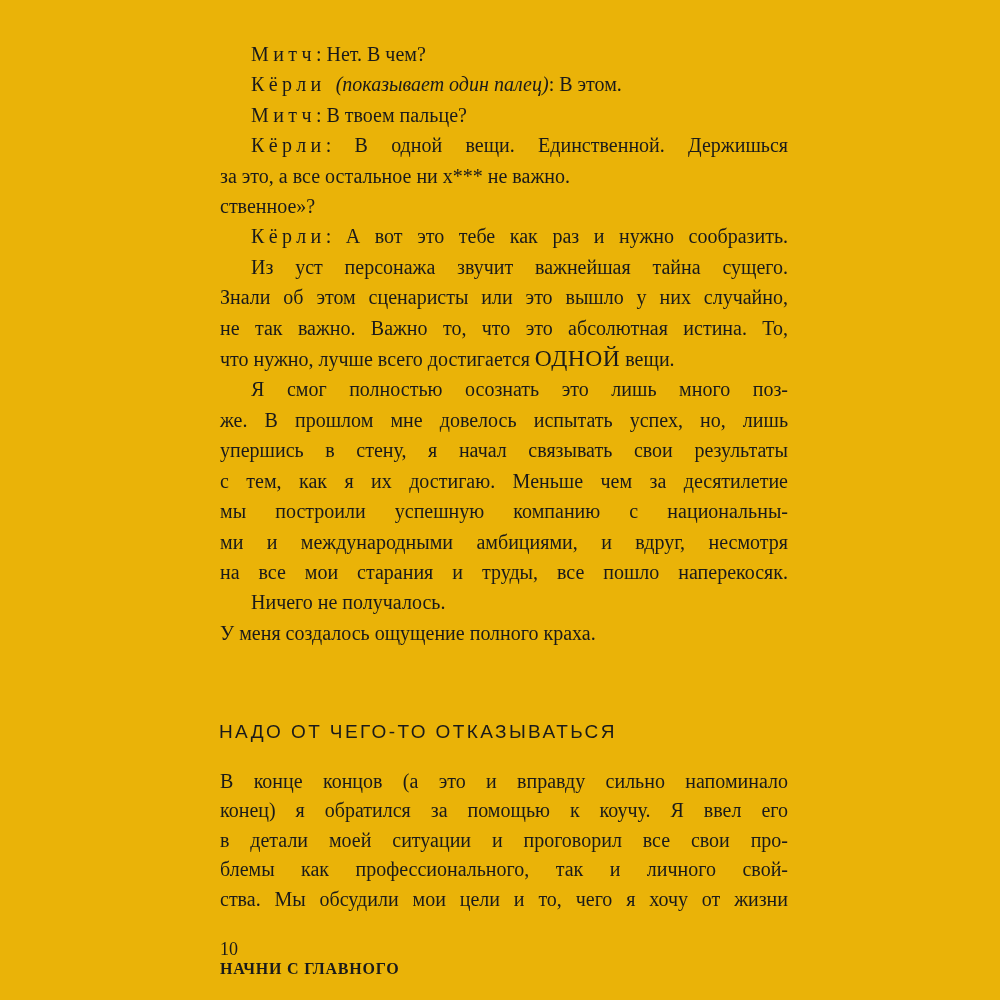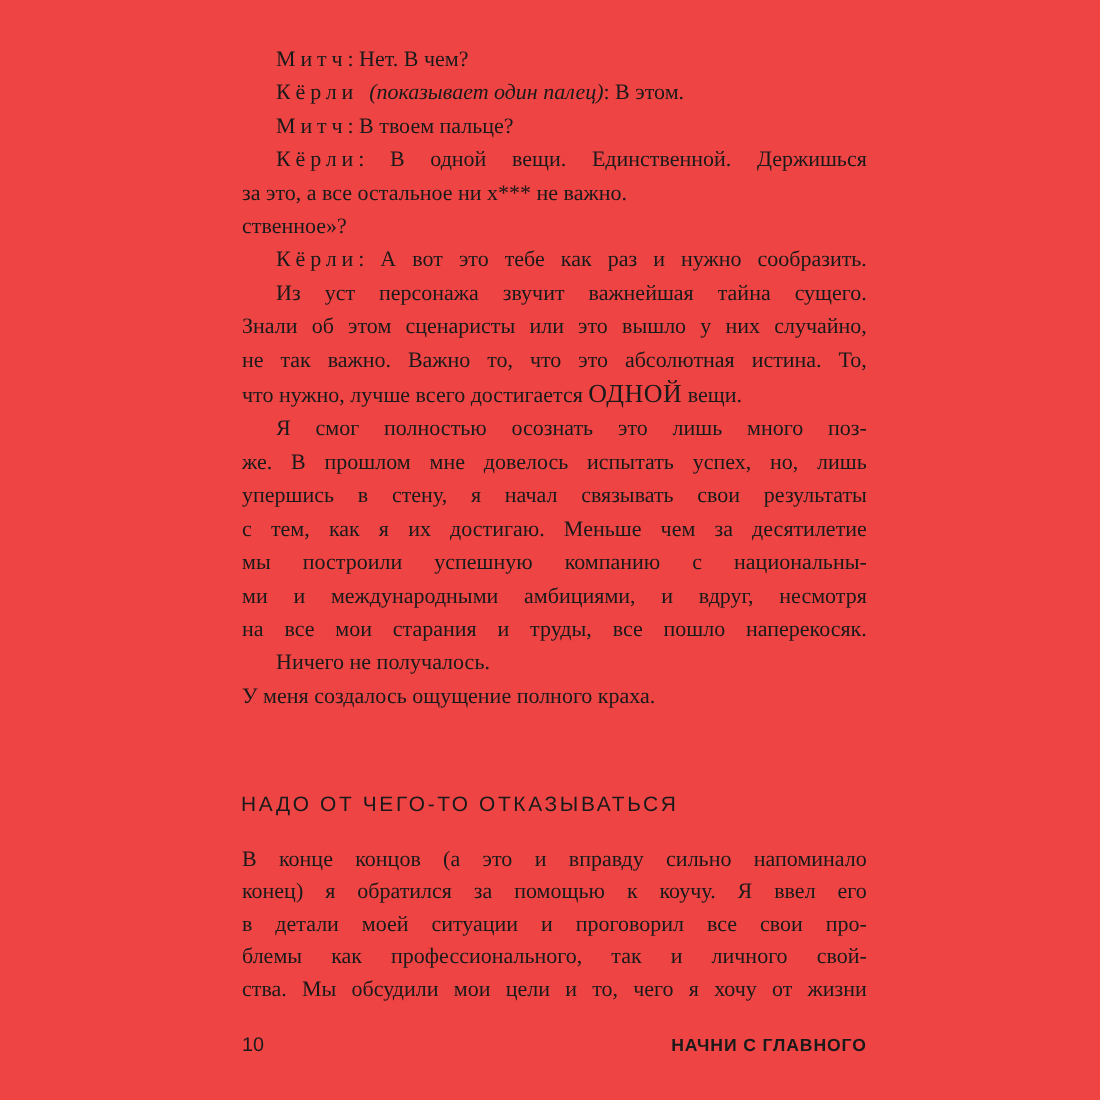--- a/index.html
+++ b/index.html
@@ -4,21 +4,21 @@
 <style>
   html, body {
     margin: 0;
     padding: 0;
     background: #ffffff;
   }
   .page {
     position: relative;
     width: 1000px;
     height: 1000px;
-    background: #ef4444;
+    background: #eab308;
     color: #1a1a1a;
     font-family: "Liberation Serif", serif;
     overflow: hidden;
   }
   .textblock {
     position: absolute;
     left: 220px;
     width: 568px;
     font-size: 20px;
   }
@@ -44,24 +44,25 @@
     letter-spacing: 2.4px;
     color: #1a1a1a;
     line-height: 26px;
   }
   .footer {
     position: absolute;
     left: 220px;
     top: 939px;
     width: 568px;
     display: flex;
-    justify-content: space-between;
+    justify-content: flex-start;
     align-items: baseline;
-    font-family: Liberation Sans, sans-serif;
+    font-family: Liberation Serif, serif;
     color: #1a1a1a;
+    flex-direction: column;
   }
   .pagenum { font-size: 18px; font-weight: 500; }
   .running { font-size: 16px; font-weight: 600; letter-spacing: 0.8px; }
 </style>
 </head>
 <body>
 
 <div class="page">
 
   <div class="textblock body1">

